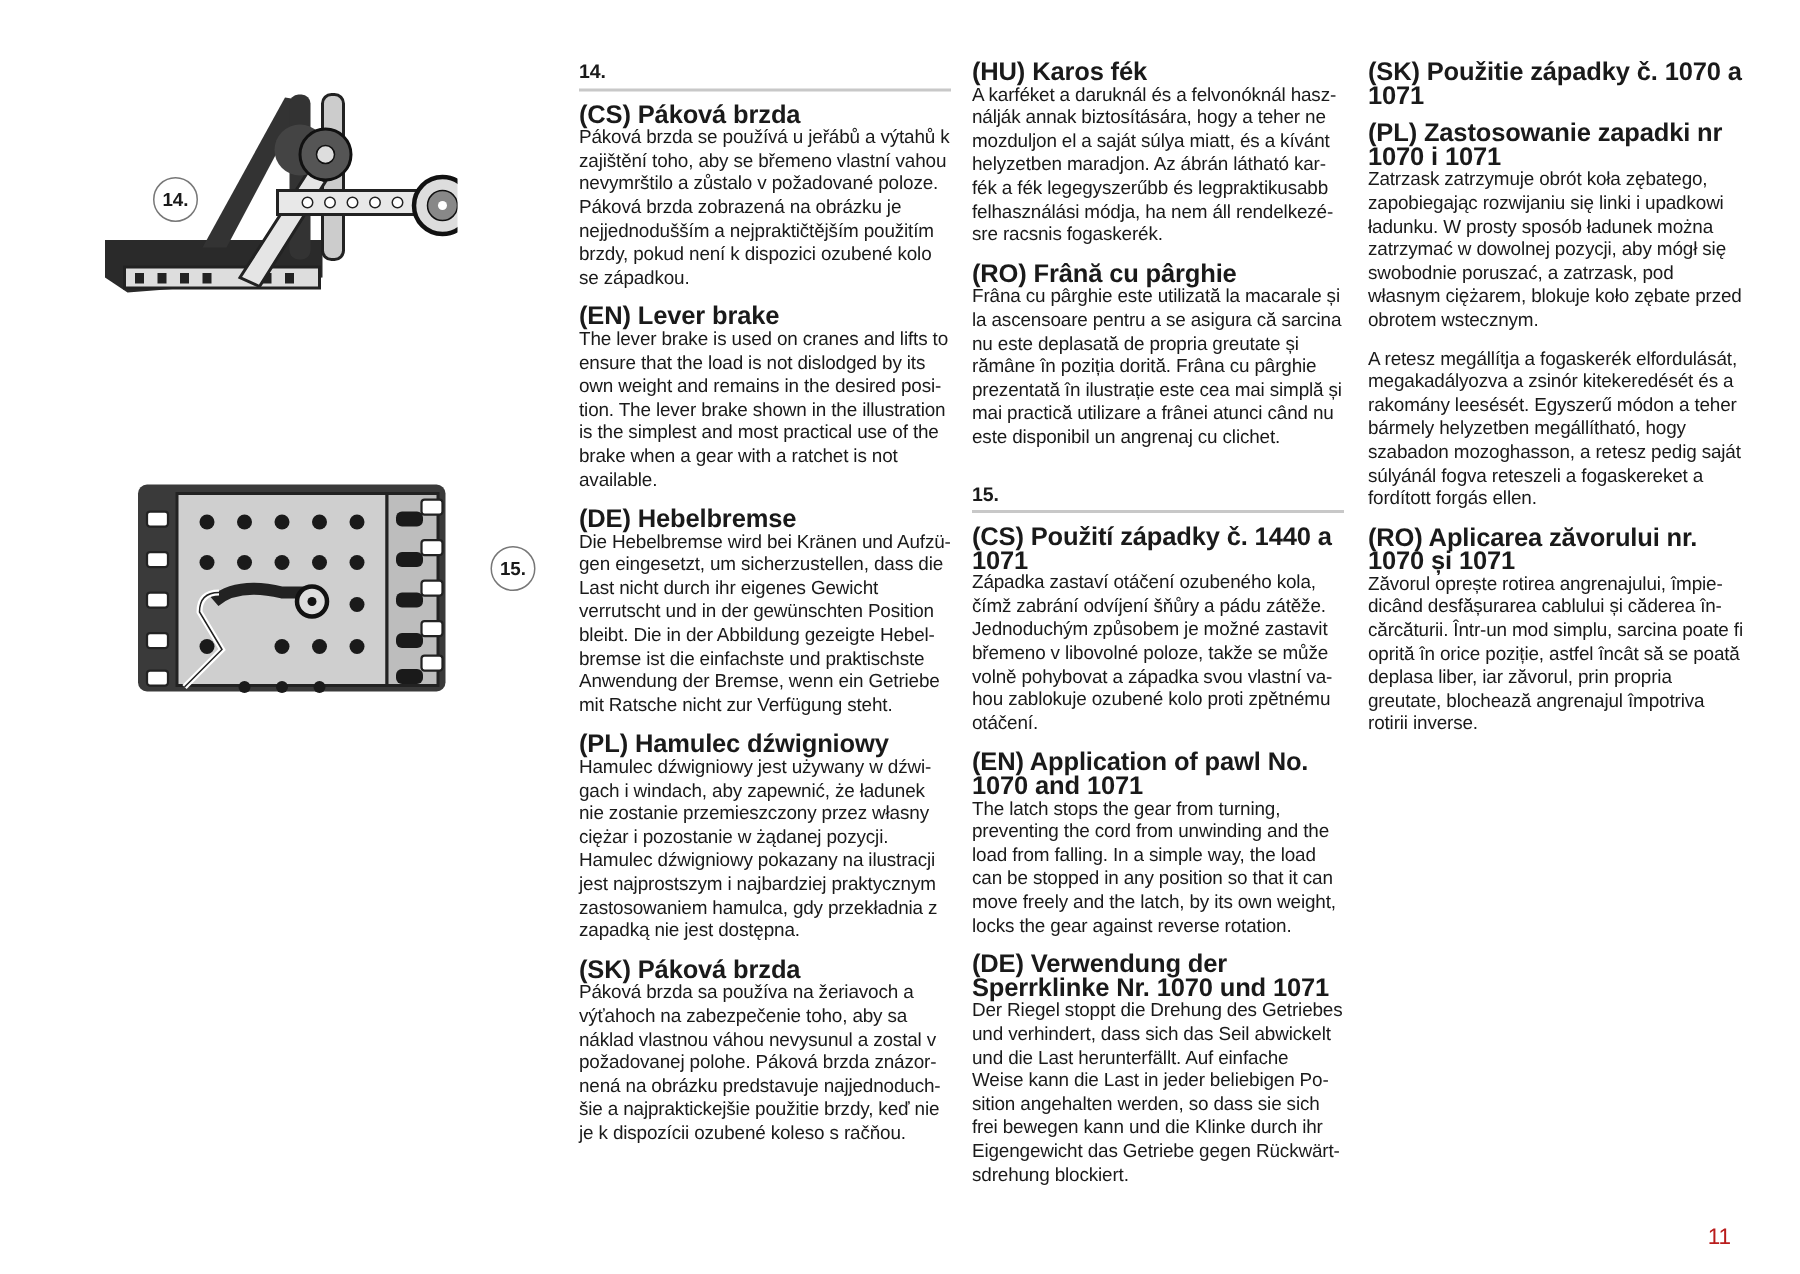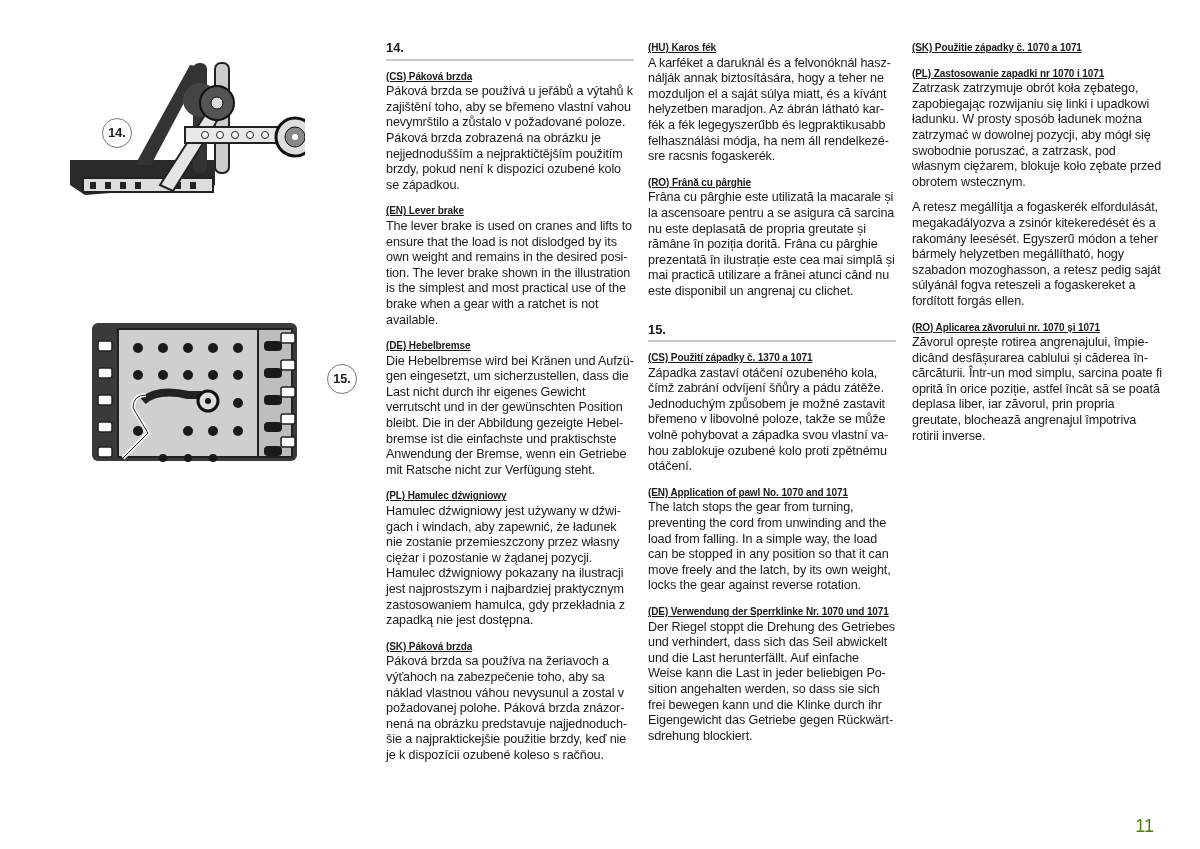--- a/index.html
+++ b/index.html
@@ -4,31 +4,31 @@
 <style>
   html, body { margin:0; padding:0; background:#ffffff; }
   body { width:1200px; height:849px; position:relative; overflow:hidden;
          font-family:"Liberation Sans", "DejaVu Sans", sans-serif; color:#1a1a1a; }
   .col { position:absolute; top:40px; font-size:12.6px; line-height:15.6px; letter-spacing:-0.1px; }
   .col1 { left:386px; width:248px; }
   .col2 { left:648px; width:248px; }
   .col3 { left:912px; width:250px; }
   .sec-num { font-weight:bold; font-size:13px; padding-bottom:3px; border-bottom:2px solid #c8c8c8; margin-bottom:8px; }
   .block { margin-bottom:10px; }
-  .block h3 { font-size:10px; margin:0; font-weight:bold; line-height:15.6px;text-decoration:underline; }
+  .block h3 { font-size:17px; margin:0; font-weight:bold; line-height:15.6px; }
   .block p { margin:0; }
   .spacer { height:12px; }
   .fig { position:absolute; }
   .fig14 { left:65px; top:45px; width:240px; height:160px; }
   .fig15 { left:88px; top:313px; width:218px; height:150px; }
   .badge { position:absolute; width:28px; height:28px; border:1.5px solid #777; border-radius:50%;
            font-weight:bold; font-size:12.5px; display:flex; align-items:center; justify-content:center; background:#fff; }
   .badge14 { left:102px; top:118px; }
   .badge15 { left:327px; top:364px; }
-  .page-num { position:absolute; right:46px; top:816px; font-size:18px; color:#4d7c0f; }
+  .page-num { position:absolute; right:46px; top:816px; font-size:15px; color:#b91c1c; }
 </style>
 </head>
 <body>
 
 <div class="fig fig14">
   <svg width="240" height="160" viewBox="0 0 240 160">
 
     <polygon points="5,115 150,115 150,140 20,150 5,140" fill="#2a2a2a"></polygon>
     <rect x="18" y="133" width="130" height="14" fill="#ddd" stroke="#222" stroke-width="2"></rect>
     <g fill="#222">
@@ -149,21 +149,21 @@
     <h3>(HU) Karos fék</h3>
     <p>A karféket a daruknál és a felvonóknál hasz­nálják annak biztosítására, hogy a teher ne mozduljon el a saját súlya miatt, és a kívánt helyzetben maradjon. Az ábrán látható kar­fék a fék legegyszerűbb és legpraktikusabb felhasználási módja, ha nem áll rendelkezé­sre racsnis fogaskerék.</p>
   </div>
   <div class="block">
     <h3>(RO) Frână cu pârghie</h3>
     <p>Frâna cu pârghie este utilizată la macarale și la ascensoare pentru a se asigura că sarcina nu este deplasată de propria greutate și rămâne în poziția dorită. Frâna cu pârghie prezentată în ilustrație este cea mai simplă și mai practică utilizare a frânei atunci când nu este disponibil un angrenaj cu clichet.</p>
   </div>
   <div class="spacer"></div>
   <div class="sec-num">15.</div>
   <div class="block">
-    <h3>(CS) Použití západky č. 1370 a 1071</h3>
+    <h3>(CS) Použití západky č. 1440 a 1071</h3>
     <p>Západka zastaví otáčení ozubeného kola, čímž zabrání odvíjení šňůry a pádu zátěže. Jednoduchým způsobem je možné zastavit břemeno v libovolné poloze, takže se může volně pohybovat a západka svou vlastní va­hou zablokuje ozubené kolo proti zpětnému otáčení.</p>
   </div>
   <div class="block">
     <h3>(EN) Application of pawl No. 1070 and 1071</h3>
     <p>The latch stops the gear from turning, preventing the cord from unwinding and the load from falling. In a simple way, the load can be stopped in any position so that it can move freely and the latch, by its own weight, locks the gear against reverse rotation.</p>
   </div>
   <div class="block">
     <h3>(DE) Verwendung der Sperrklinke Nr. 1070 und 1071</h3>
     <p>Der Riegel stoppt die Drehung des Getriebes und verhindert, dass sich das Seil abwickelt und die Last herunterfällt. Auf einfache Weise kann die Last in jeder beliebigen Po­sition angehalten werden, so dass sie sich frei bewegen kann und die Klinke durch ihr Eigengewicht das Getriebe gegen Rückwärt­sdrehung blockiert.</p>
   </div>

